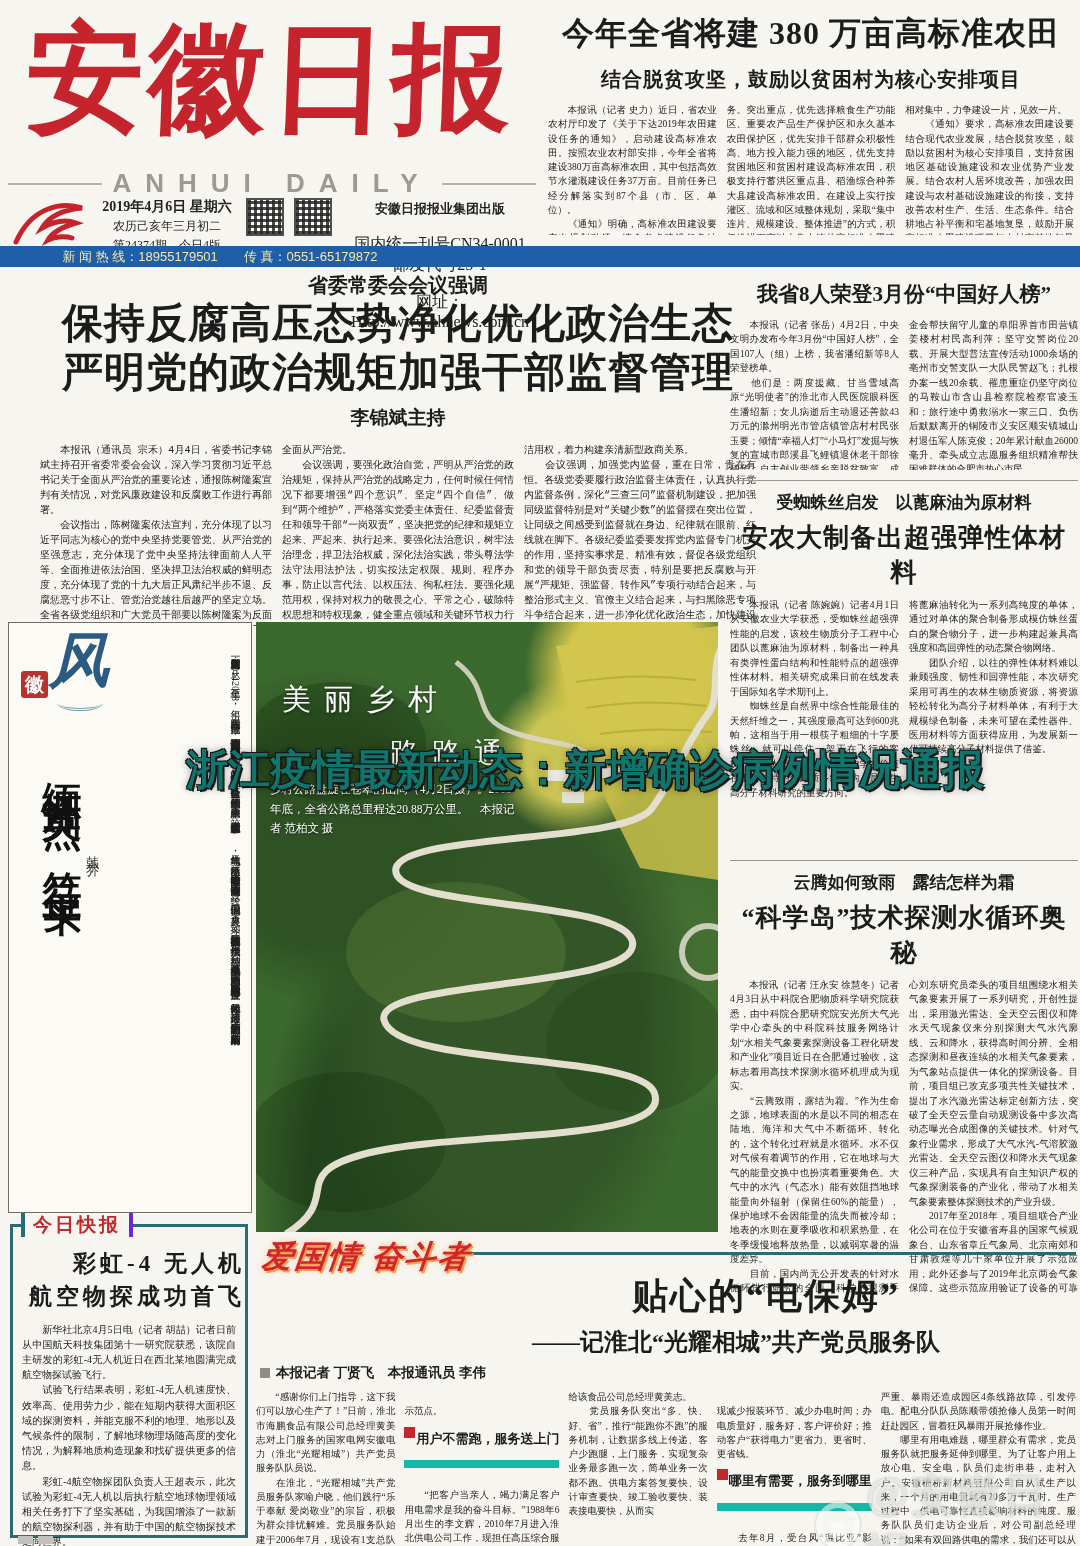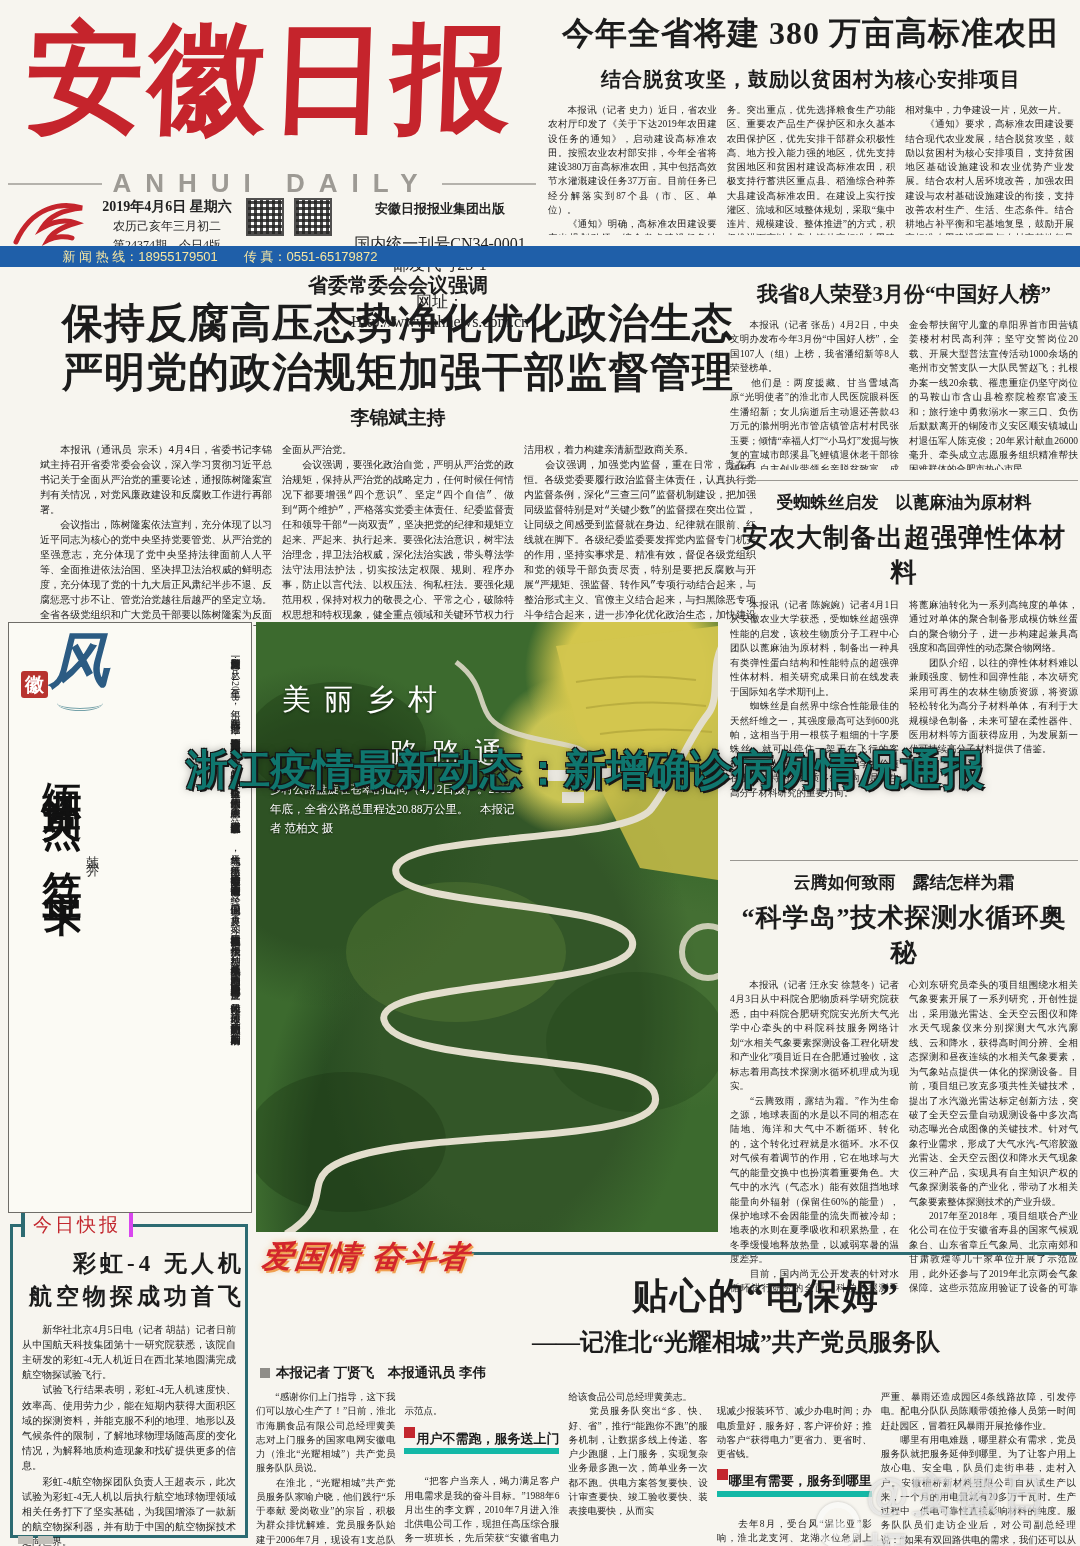--- a/index.html
+++ b/index.html
@@ -93,22 +93,22 @@
 
   
   .overlay-banner{position:absolute;left:90px;top:742px;width:990px;text-align:center;z-index:40;
      font-family:"Liberation Sans",sans-serif;font-weight:900;font-size:42px;color:#0f766e;
      text-shadow:2px 2px 0 #161616,-1px -1px 0 #161616,1px -1px 0 #161616,-1px 1px 0 #161616,0 0 8px rgba(0,0,0,.5);}
 
   
   .express{position:absolute;left:10px;top:1224px;width:238px;height:314px;
      border:3px solid #2d6b72;background:#f7f5ef;}
   .express-header{position:absolute;top:-14px;left:8px;background:#f7f5ef;padding:0 8px;
-     font-size:19px;font-weight:400;color:#c3272e;letter-spacing:3px;
-     border-left:4px solid #2d6b72;border-right:4px solid #d946ef;line-height:24px;}
+     font-size:19px;font-weight:700;color:#c3272e;letter-spacing:3px;
+     border-left:4px solid #2d6b72;border-right:4px solid #6d28d9;line-height:24px;}
   .express-h{font-size:23px;font-weight:900;text-align:right;letter-spacing:4px;line-height:1.45;margin-top:20px;}
   .express-body{margin:8px 9px 0 9px;font-size:10px;line-height:1.52;text-align:justify;
      white-space:pre-line;height:238px;overflow:hidden;}
 
   
   .service{position:absolute;left:256px;top:1240px;width:820px;height:306px;}
   .svc-rule{position:absolute;left:212px;top:12px;right:0;height:3px;background:#2d6b72;}
   .badge{position:absolute;left:6px;top:-4px;font-family:"Liberation Sans",sans-serif;
      font-size:31px;font-weight:900;font-style:italic;color:#d2252b;letter-spacing:2px;
      text-shadow:2px 2px 0 #f0a050,0 0 6px rgba(240,160,80,.55);transform:skewX(-6deg);}
@@ -117,21 +117,21 @@
   .svc-subtitle{position:absolute;left:140px;top:86px;width:680px;text-align:center;
      font-size:24px;font-weight:bold;}
   .svc-byline{position:absolute;left:4px;top:124px;font-size:13.5px;font-weight:bold;
      font-family:"Liberation Sans",sans-serif;display:flex;align-items:center;gap:6px;}
   .svc-byline .sq{width:10px;height:10px;background:#8f8d88;display:inline-block;}
   .svc-cols{position:absolute;left:0;top:150px;width:820px;height:156px;display:flex;gap:9px;
      font-size:9.5px;line-height:1.5;text-align:justify;overflow:hidden;}
   .svc-cols>div{flex:1;white-space:pre-line;}
   .svc-cols .wide{flex:1.4;}
   .pin-subhead{font-weight:bold;font-size:13px;text-align:center;position:relative;
-     margin:6px 0;padding:4px 0 0 12px;border-bottom:6px solid #14b8a6;white-space:nowrap;}
+     margin:6px 0;padding:4px 0 12px 12px;border-bottom:8px solid #14b8a6;white-space:nowrap;}
   .pin-subhead::before{content:"";position:absolute;left:0;top:2px;width:11px;height:11px;background:#c3272e;}
 
   
   .watermark{position:absolute;left:816px;top:1466px;display:flex;align-items:center;gap:6px;z-index:50;}
   .wm-logo{width:46px;height:46px;border:6px solid rgba(252,252,252,.55);border-radius:50%;
      position:relative;box-shadow:0 0 3px rgba(110,110,110,.4);}
   .wm-logo::after{content:"";position:absolute;left:7px;top:13px;width:16px;height:16px;
      background:rgba(252,252,252,.55);border-radius:50%;}
   .wm-text{font-family:"Liberation Sans",sans-serif;font-size:44px;font-weight:900;
      color:rgba(252,252,252,.58);text-shadow:0 0 3px rgba(110,110,110,.45);letter-spacing:2px;}

